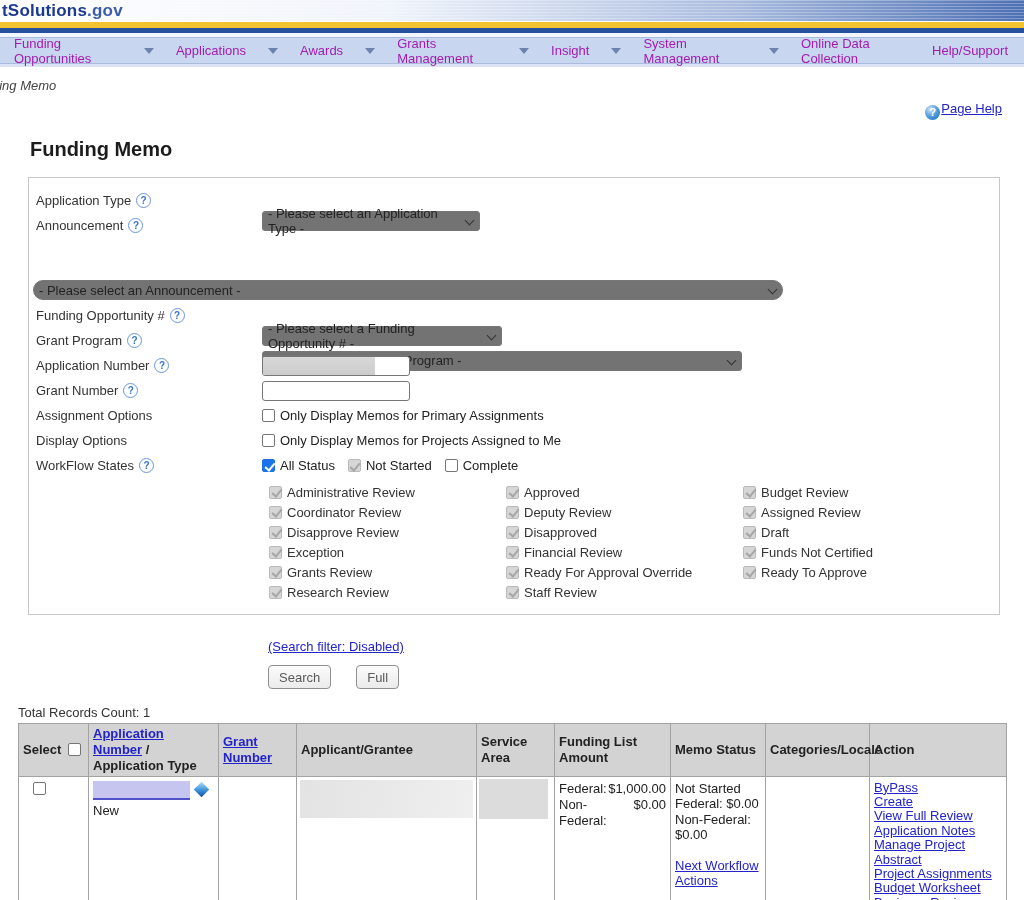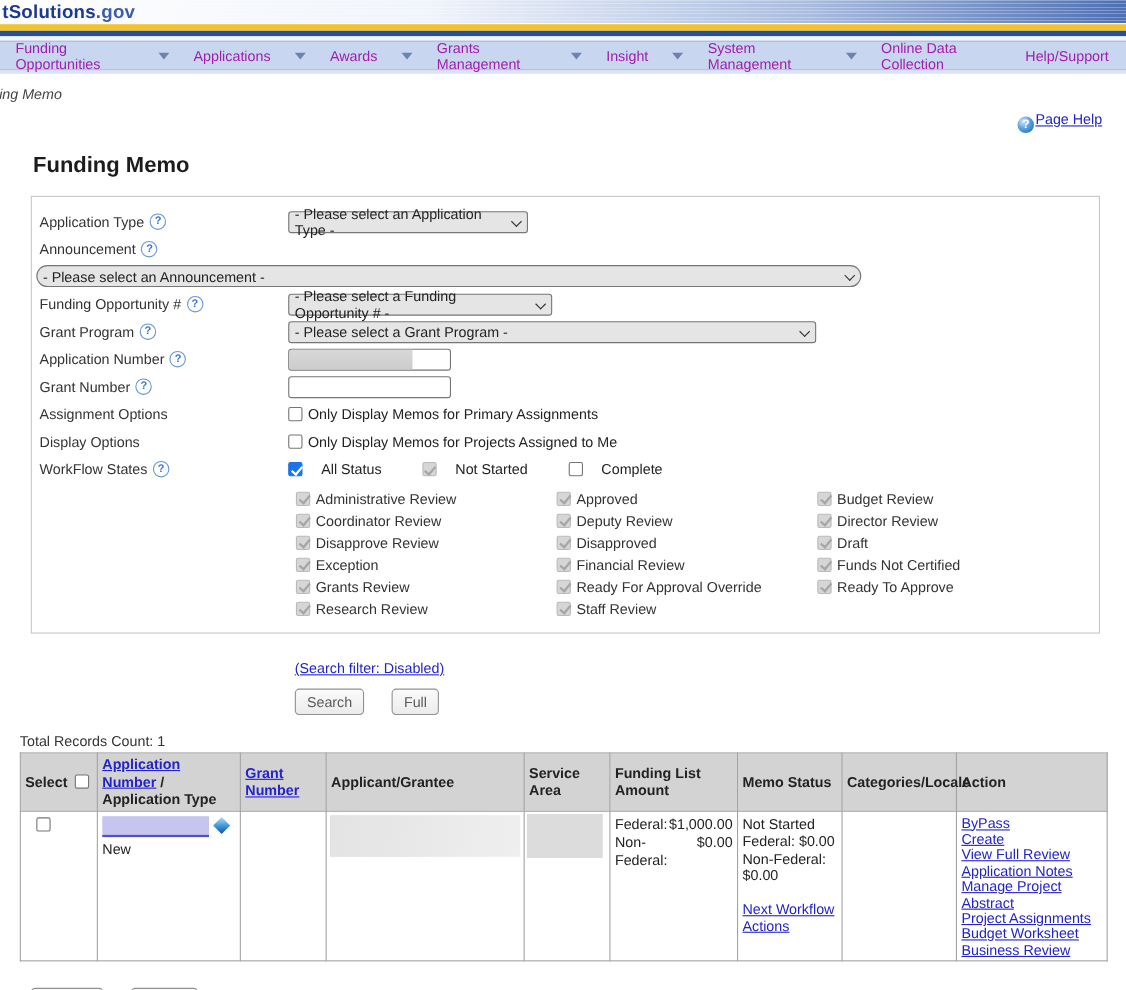--- a/index.html
+++ b/index.html
@@ -36,43 +36,43 @@
     color:#fff;font-weight:bold;font-size:11px;line-height:15px;text-align:center;vertical-align:-3px;margin-right:1px;}
   h1{font-size:20px;margin:18px 0 0 30px;color:#1c1c1c;font-weight:bold;}
 
   
   .formbox{margin:16px 24px 0 28px;border:1px solid #c8c8c8;padding:10px 0 12px;}
   .frow{display:flex;align-items:center;height:25px;padding-left:7px;}
   .frow-full{padding:2px 4px 3px;}
   .flabel{width:226px;display:flex;align-items:center;gap:5px;color:#333;flex:none;}
   .q{width:13px;height:13px;border:1px solid #6b96d8;border-radius:50%;color:#3b74c7;font-size:10px;
     font-weight:bold;line-height:13px;text-align:center;flex:none;cursor:pointer;background:#fdfeff;box-sizing:content-box;}
-  .select{position:relative;height:20px;border:1px solid #767676;border-radius:3px;background:#e5e5e5;
-    display:flex;align-items:center;padding:0 18px 0 5px;box-sizing:border-box;cursor:pointer;}
+  .select{position:relative;height:20px;border:1px solid #767676;border-radius:3px;background:#737373;
+    display:flex;align-items:center;padding:0 18px 0 5px;box-sizing:border-box;cursor:pointer;margin-top:40px;}
   .chev{position:absolute;right:6px;top:5px;width:6px;height:6px;border-right:1.6px solid #333;
     border-bottom:1.6px solid #333;transform:rotate(45deg);}
   .w218{width:218px;} .w240{width:240px;} .w480{width:480px;} .w750{width:750px;border-radius:10px;}
   .tinput{width:148px;height:20px;border:1px solid #767676;border-radius:3px;background:#fff;
     box-sizing:border-box;font-family:inherit;font-size:13px;padding:0 4px;}
   .inwrap{position:relative;width:148px;height:20px;}
   .inwrap .tinput{position:absolute;left:0;top:0;}
   .redact-fill{position:absolute;left:1px;top:1px;height:18px;width:112px;
     background:linear-gradient(#d8d8d8,#cccccc);border-radius:2px 0 0 2px;}
 
   
   .cb{position:relative;width:13px;height:13px;border:1px solid #757575;border-radius:2px;background:#fff;
     display:inline-block;flex:none;box-sizing:border-box;cursor:pointer;}
   .cb.on{background:#1a73e8;border-color:#1a73e8;}
   .cb.on::after{content:"";position:absolute;left:3.5px;top:0.5px;width:4px;height:8px;
     border:solid #fff;border-width:0 2px 2px 0;transform:rotate(40deg);}
   .cb.dis{background:#d6d6d6;border-color:#bababa;}
   .cb.dis::after{content:"";position:absolute;left:3.5px;top:0.5px;width:4px;height:8px;
     border:solid #a6a6a6;border-width:0 2px 2px 0;transform:rotate(40deg);}
   .cbrow{display:flex;align-items:center;gap:5px;}
-  .wf-summary{display:flex;align-items:center;gap:17px;text-align:center;}
+  .wf-summary{display:flex;align-items:center;gap:5px;text-align:center;}
   .wf-summary .gap{width:3px;}
   .wf-grid{margin:4px 0 0 240px;display:grid;grid-template-columns:237px 237px 236px;
     grid-template-rows:repeat(6,20px);grid-auto-flow:column;align-items:center;}
   .wf-item{display:flex;align-items:center;gap:5px;color:#333;}
 
   
   .filter-row{margin:24px 0 0 268px;}
   .btn-row{margin:11px 0 0 268px;display:flex;gap:25px;}
   .btn{font-family:inherit;font-size:13px;color:#5a5a5a;background:linear-gradient(#fbfbfb,#ebebeb);
     border:1px solid #909090;border-radius:4px;padding:3px 10px;height:24px;cursor:pointer;}
@@ -285,21 +285,21 @@
     <label class="wf-item">
         <span class="cb dis"></span>
         <span>Staff Review</span>
       </label>
     <label class="wf-item">
         <span class="cb dis"></span>
         <span>Budget Review</span>
       </label>
     <label class="wf-item">
         <span class="cb dis"></span>
-        <span>Director Review</span>
+        <span>Assigned Review</span>
       </label>
     <label class="wf-item">
         <span class="cb dis"></span>
         <span>Draft</span>
       </label>
     <label class="wf-item">
         <span class="cb dis"></span>
         <span>Funds Not Certified</span>
       </label>
     <label class="wf-item">

